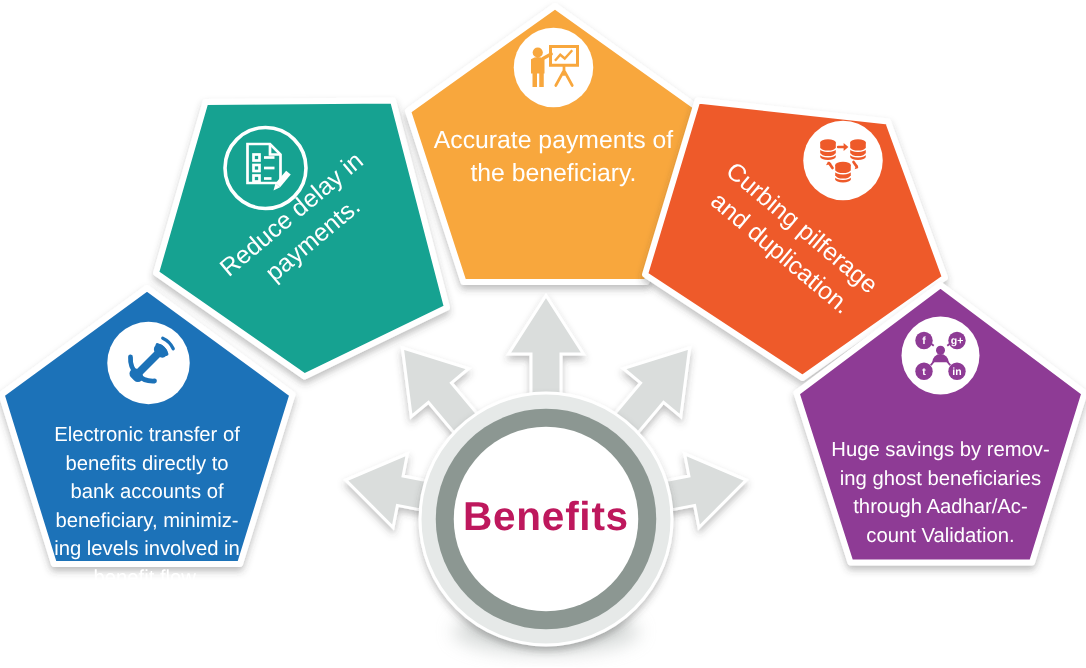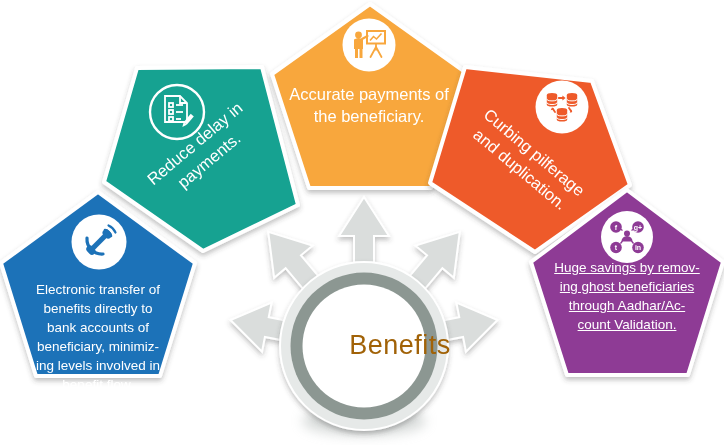--- a/index.html
+++ b/index.html
@@ -6,24 +6,23 @@
   .stage {
     position:relative; width:724px; height:445px; background:#ffffff;
     font-family:"Liberation Sans","DejaVu Sans",sans-serif; overflow:hidden;
   }
   .stage > svg { position:absolute; left:0; top:0; }
   .petal-text {
     position:absolute; color:#ffffff; text-align:center;
     white-space:pre-line; width:max-content;
   }
   .hub-label {
-    position:absolute; color:#a16207; font-weight:normal;
+    position:absolute; color:#be185d; font-weight:bold;
     font-size:27px; letter-spacing:0.5px; width:max-content;
     transform:translate(-50%,-50%);
-    margin-left:36px;
   }
   .t-sm { font-size:13.5px; line-height:19px; }
   .t-md { font-size:16.5px; line-height:21.5px; }
   .node-letter { font-family:"Liberation Sans","DejaVu Sans",sans-serif; font-size:7px; font-weight:bold; fill:#ffffff; text-anchor:middle; }
 </style>
 </head>
 <body>
 
 <div class="stage">
 
@@ -172,20 +171,20 @@
 
 <div class="petal-text t-md" style="left:202px; top:152px; transform:translate(-50%,-50%) rotate(-40deg);">Reduce delay in
 payments.</div>
 
 <div class="petal-text t-md" style="left:369px; top:105px; transform:translate(-50%,-50%);">Accurate payments of
 the beneficiary.</div>
 
 <div class="petal-text t-md" style="left:527px; top:161px; transform:translate(-50%,-50%) rotate(40deg);">Curbing pilferage
 and duplication.</div>
 
-<div class="petal-text t-sm" style="left:627px; top:296px; transform:translate(-50%,-50%);text-decoration:underline;">Huge savings by remov-
+<div class="petal-text t-sm" style="left:627px; top:328px; transform:translate(-50%,-50%);">Huge savings by remov-
 ing ghost beneficiaries
 through Aadhar/Ac-
 count Validation.</div>
 
 <div class="hub-label" style="left:364px; top:345px;">Benefits</div>
 
 </div>
 
 </body></html>

